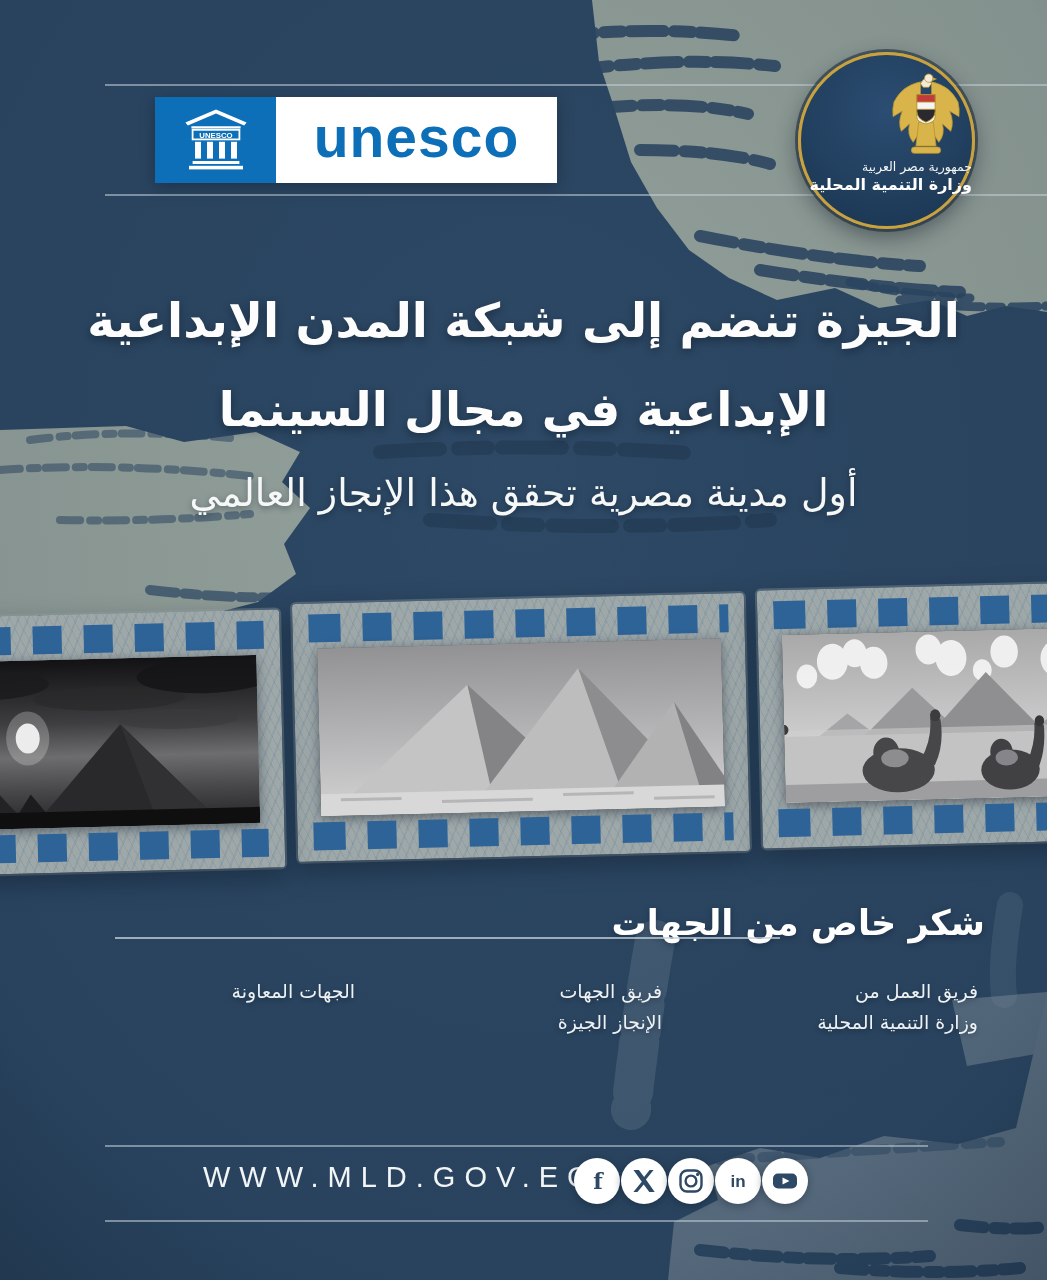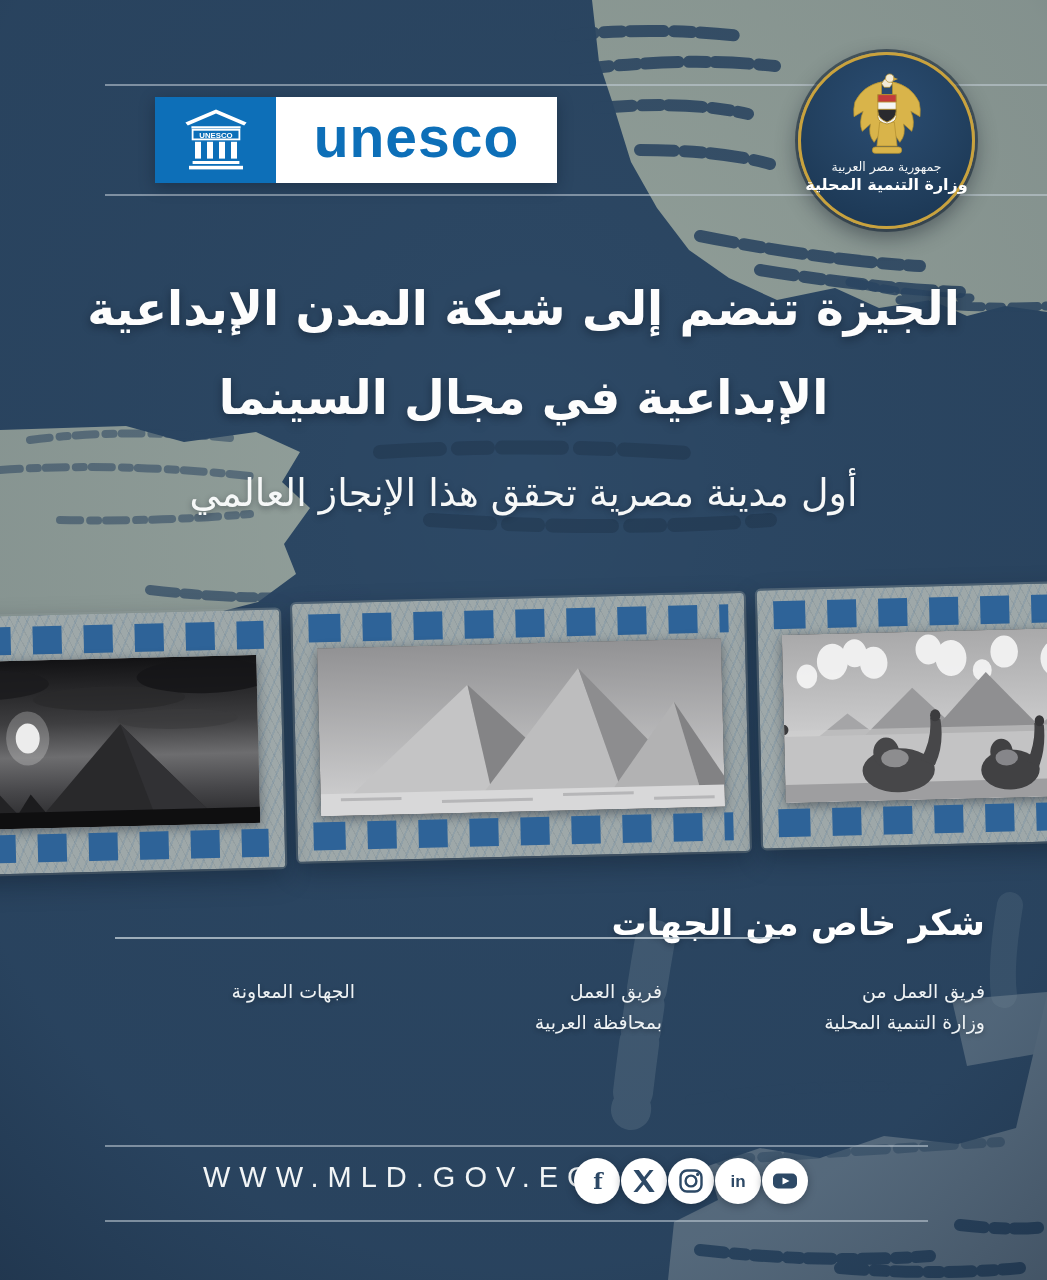--- a/index.html
+++ b/index.html
@@ -27,28 +27,28 @@
   .unesco-blue{width:121px;height:100%;background:#0d6fb8;display:flex;align-items:center;justify-content:center;}
   .unesco-white{flex:1;background:#ffffff;display:flex;align-items:center;justify-content:center;}
   .unesco-word{font-family:"Liberation Sans",sans-serif;font-weight:700;color:#0d6fb8;
     font-size:57px;letter-spacing:1px;line-height:1;transform:translateY(-3px);}
 
   
   .emblem{position:absolute;left:798px;top:52px;width:177px;height:177px;border-radius:50%;z-index:3;
     background:radial-gradient(circle at 50% 32%, #2b4d72 0%, #22405f 55%, #18334f 100%);
     border:3px solid #c9a23d;
     box-shadow:0 0 0 3px rgba(18,34,52,.55), 0 8px 22px rgba(8,16,28,.45);
-    display:flex;flex-direction:column;align-items:center;}
+    display:flex;flex-direction:column;align-items:flex-end;}
   .emblem-eagle{margin-top:14px;}
   .emblem-country{color:#f4f6f7;font-size:12.5px;margin-top:2px;line-height:1.25;}
   .emblem-ministry{color:#ffffff;font-size:16px;font-weight:700;line-height:1.2;}
 
   
   .headline{position:absolute;left:0;width:100%;text-align:center;color:#fdfdfd;font-weight:700;
-    z-index:2;direction:rtl;text-shadow:0 3px 8px rgba(5,12,22,.4);}
+    z-index:2;direction:rtl;text-shadow:0 3px 8px rgba(5,12,22,.4);margin-top:12px;}
   .headline.l1{top:281px;font-size:47px;}
   .headline.l2{top:370px;font-size:47px;}
   .subheadline{position:absolute;left:0;width:100%;text-align:center;color:#f6f8f8;font-weight:400;
     top:471px;font-size:38px;z-index:2;direction:rtl;text-shadow:0 2px 6px rgba(5,12,22,.35);}
 
   
   .filmband{position:absolute;left:-86px;top:598px;width:1250px;display:flex;gap:13px;
     transform:rotate(-1.4deg);z-index:2;}
   .film-seg{background:#9ea8a9;border-radius:4px;padding:5px 10px;
     background-image:
@@ -63,21 +63,21 @@
   .photo svg{width:100%;height:100%;}
   .seg-left{width:368px;transform:translateY(5px);}
   .seg-mid{width:452px;}
   .seg-right{width:392px;transform:translateY(-2px);}
 
   
   .thanks-title{position:absolute;right:62px;top:903px;color:#ffffff;font-size:35px;font-weight:700;
     direction:rtl;z-index:2;text-shadow:0 2px 6px rgba(5,12,22,.35);}
   .thanks-col{position:absolute;top:976px;color:#eef2f4;font-size:19px;line-height:1.62;
     direction:rtl;text-align:right;z-index:2;text-shadow:0 2px 5px rgba(5,12,22,.3);}
-  .col-1{right:62px;}
+  .col-1{right:69px;}
   .col-2{right:385px;}
   .col-3{right:692px;}
 
   
   .website{position:absolute;left:203px;top:1161px;color:#f2f5f6;z-index:2;
     font-family:"Liberation Sans",sans-serif;font-size:29px;letter-spacing:9px;font-weight:400;}
   .socials{position:absolute;left:574px;top:1158px;display:flex;gap:1px;z-index:2;}
   .social{width:46px;height:46px;border-radius:50%;background:#ffffff;display:flex;
     align-items:center;justify-content:center;box-shadow:0 2px 8px rgba(8,16,28,.35);}
 </style>
@@ -282,22 +282,22 @@
   </div>
 
   <div class="thanks-title">شكر خاص من الجهات</div>
   <div class="rule rule-thanks"></div>
 
   <div class="thanks-col col-1">
     <div>فريق العمل من</div>
     <div>وزارة التنمية المحلية</div>
   </div>
   <div class="thanks-col col-2">
-    <div>فريق العمل</div>
-    <div>بمحافظة العربية</div>
+    <div>فريق الجهات</div>
+    <div>الإنجاز الجيزة</div>
   </div>
   <div class="thanks-col col-3">
     <div>الجهات المعاونة</div>
   </div>
 
   <div class="rule rule-bottom-1"></div>
   <div class="rule rule-bottom-2"></div>
 
   <div class="website">WWW.MLD.GOV.EG</div>
 

